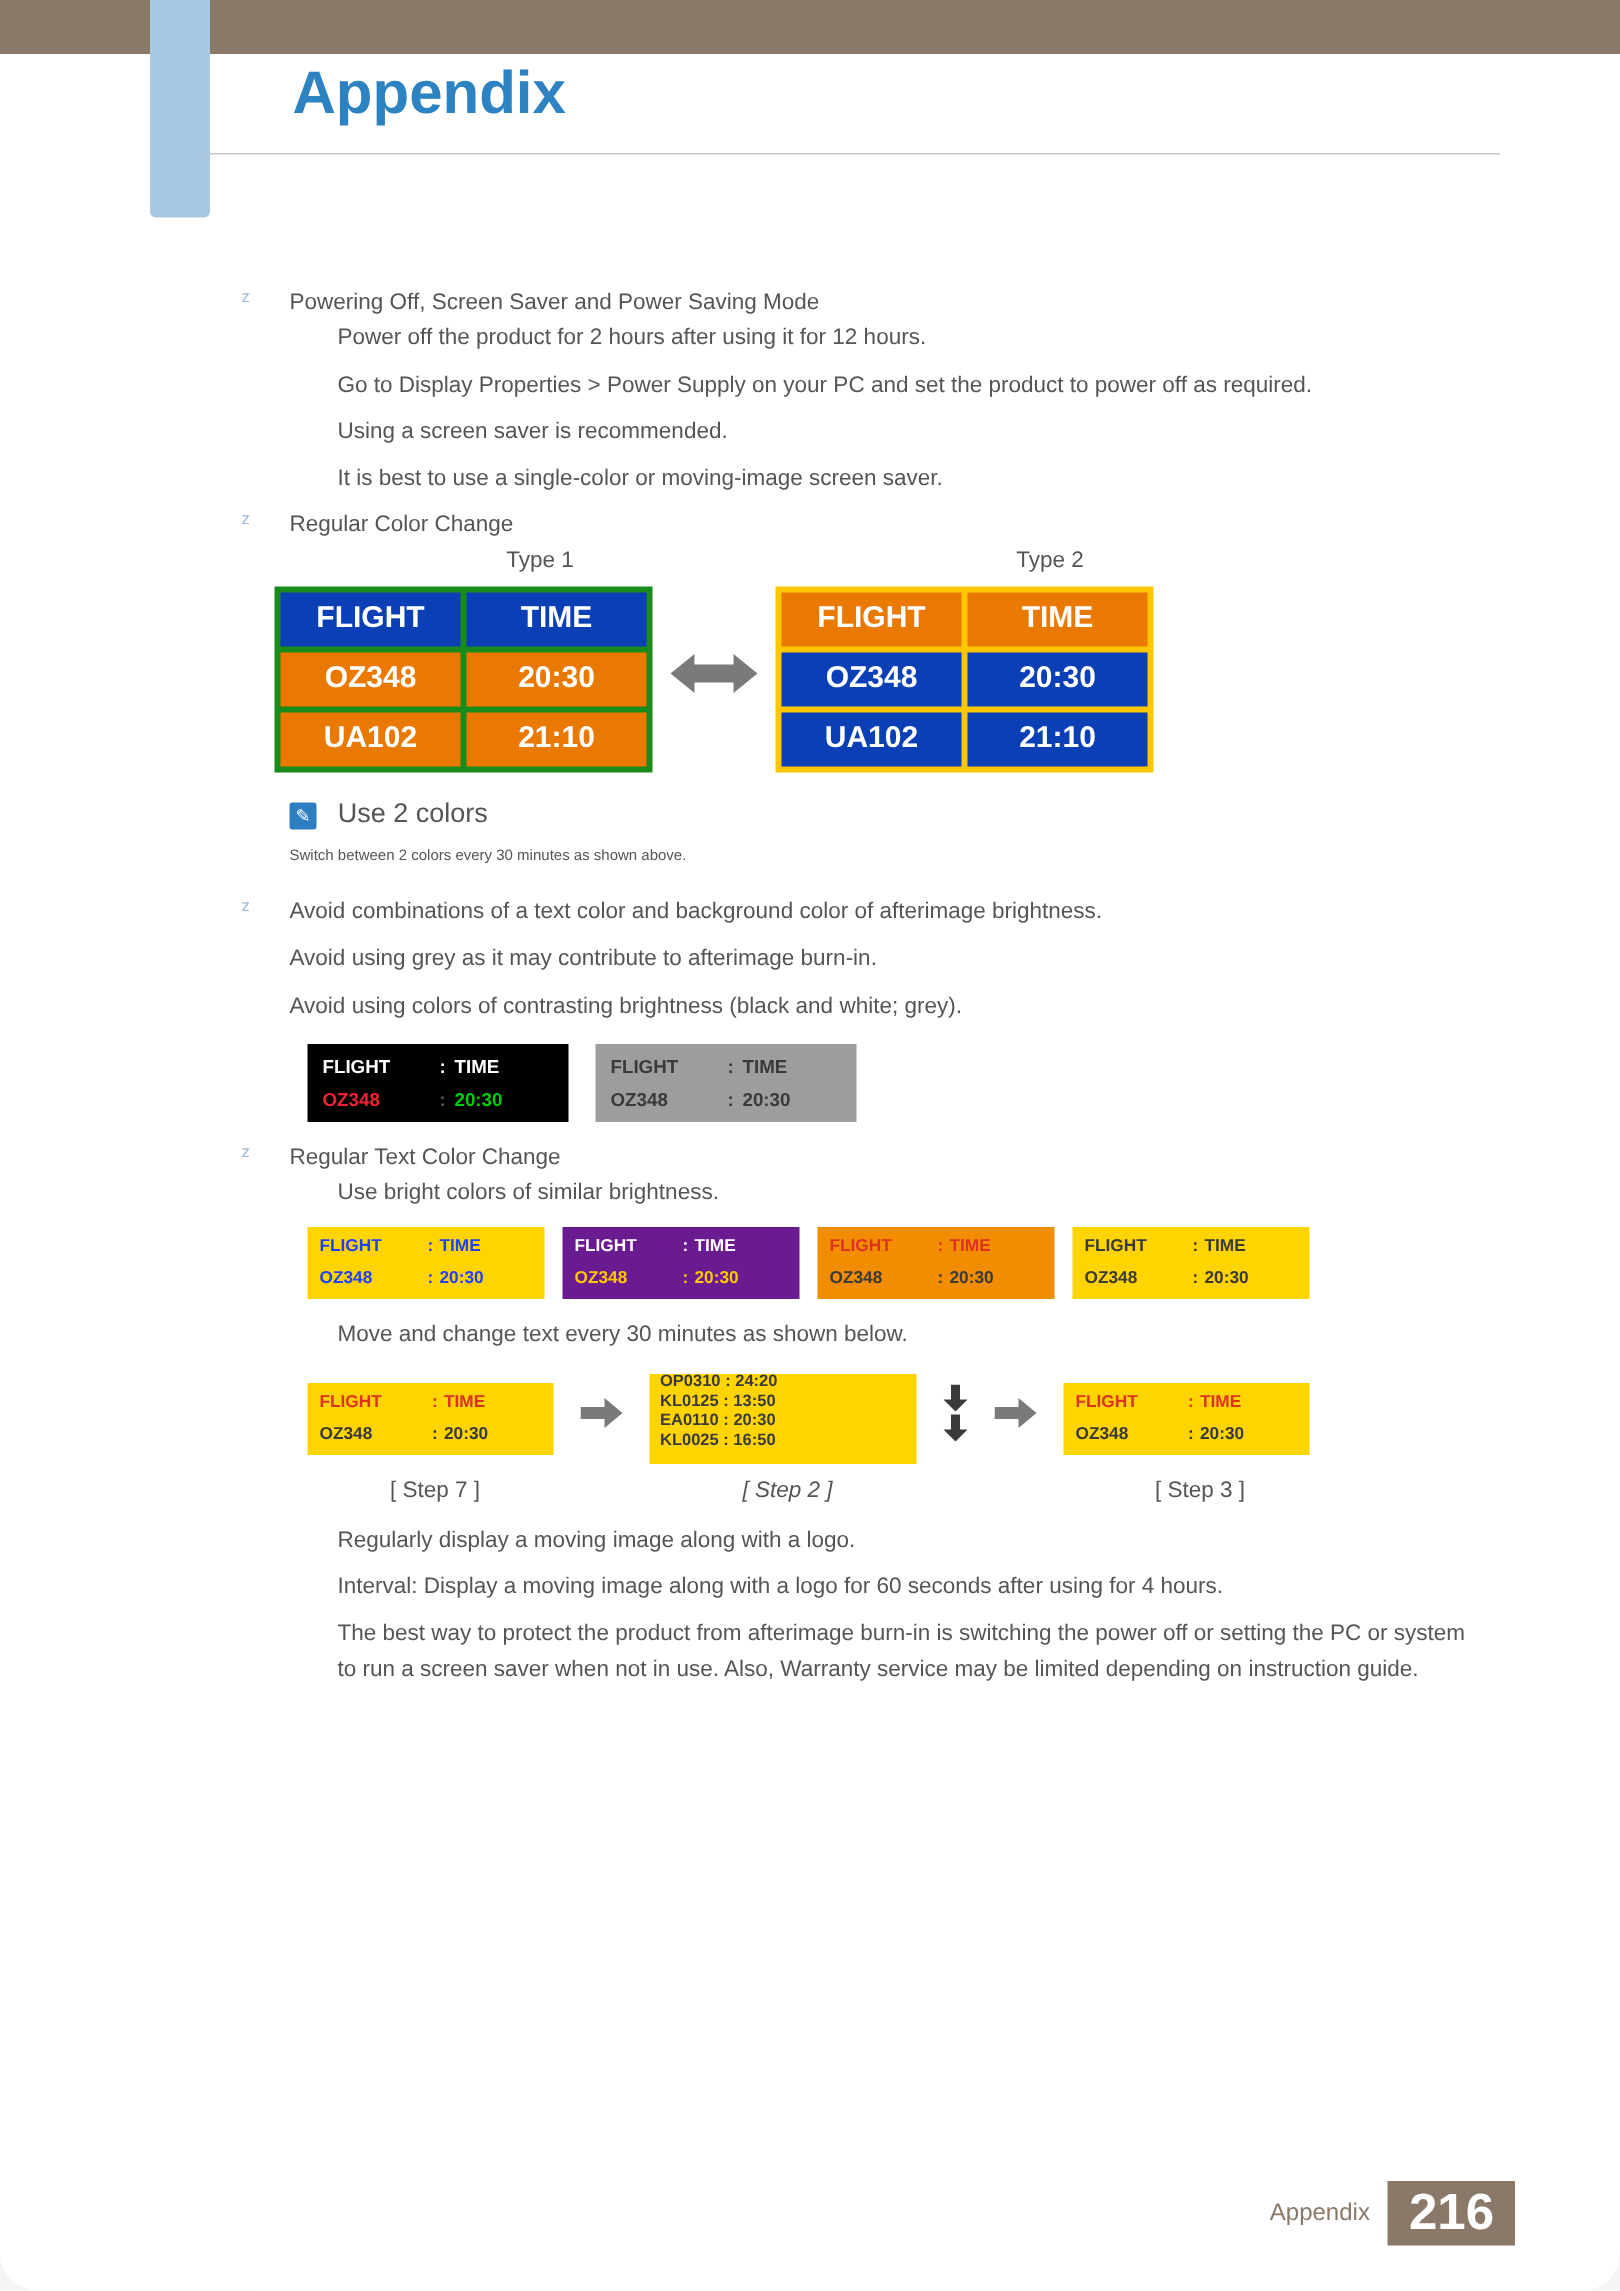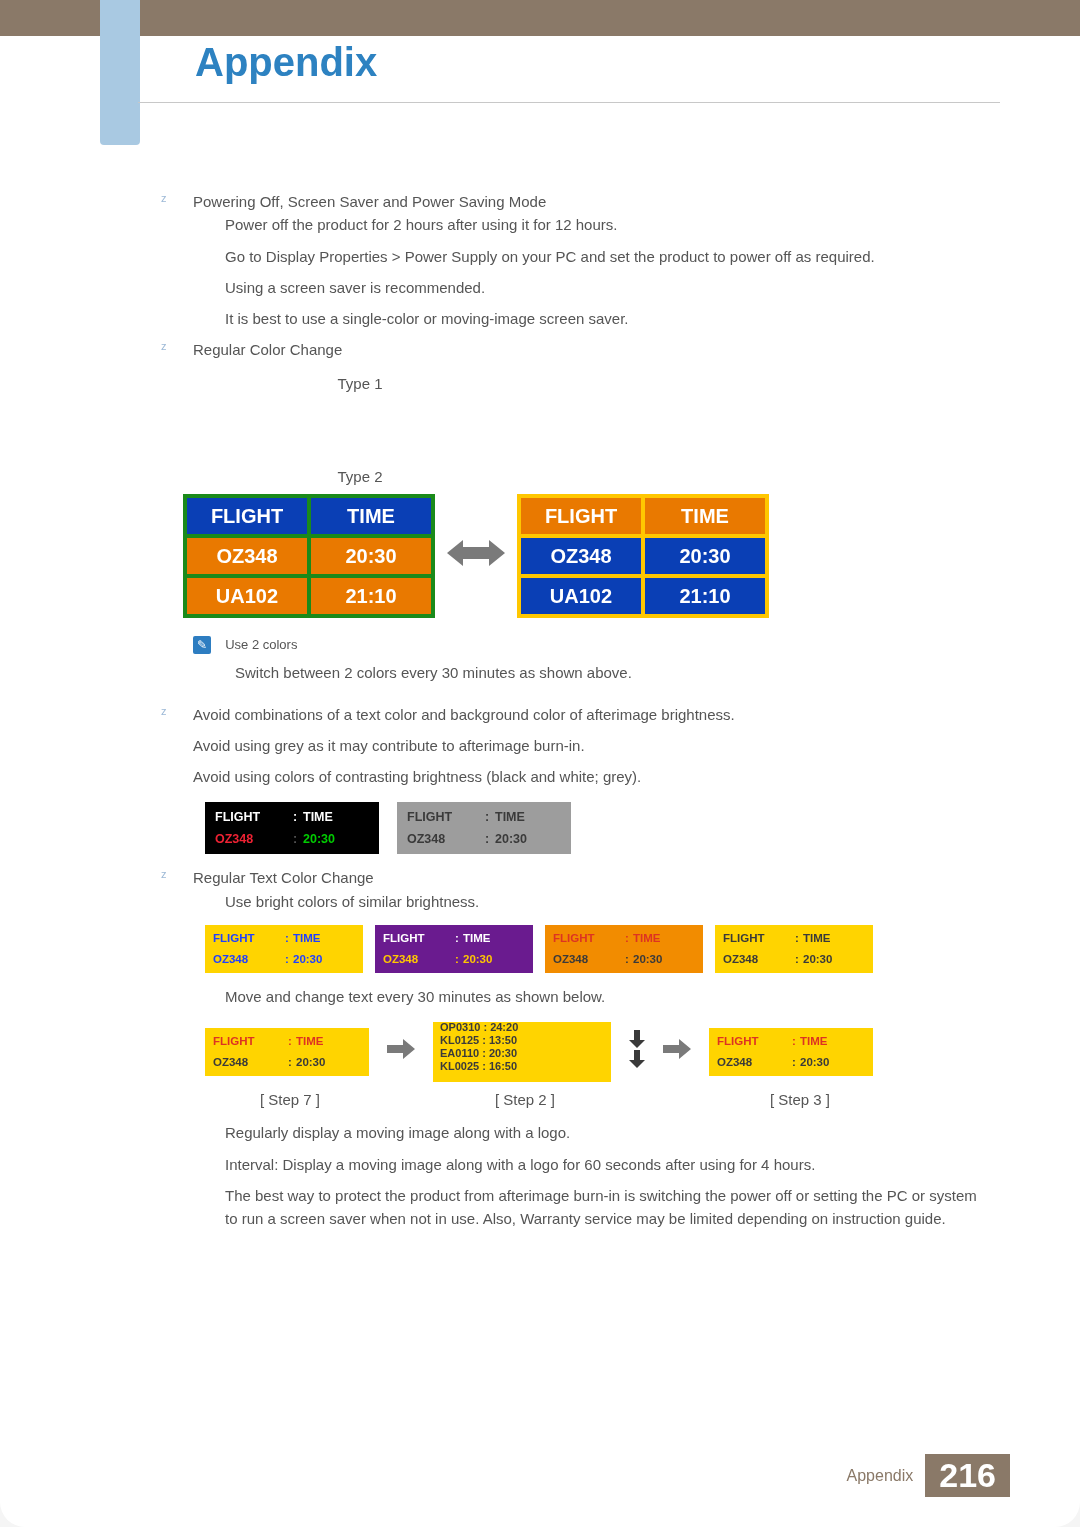--- a/index.html
+++ b/index.html
@@ -7,37 +7,37 @@
 .page { width: 1080px; height: 1527px; margin: 0 auto; background: #fff; position: relative; border-radius: 25px; }
 .top-bar { position: absolute; top: 0; left: 0; right: 0; height: 36px; background: #8a7968; }
 .blue-block { position: absolute; left: 100px; top: 0; width: 40px; height: 145px; background: #a9c9e2; border-radius: 0 0 4px 4px; }
 .title { position: absolute; left: 195px; top: 40px; font-size: 40px; font-weight: bold; color: #2d82c1; }
 .divider-line { position: absolute; left: 138px; top: 102px; right: 80px; height: 1px; background: #c8c8c8; }
 .content { position: absolute; left: 163px; top: 190px; right: 100px; font-size: 15px; color: #555; line-height: 1.55; }
 .z-bullet { position: absolute; left: -2px; width: 10px; height: 10px; color: #9cb8d6; font-size: 11px; }
 .section { position: relative; margin-bottom: 8px; }
 .indent1 { margin-left: 30px; }
 .indent2 { margin-left: 62px; margin-bottom: 8px; }
-.type-row { display: flex; gap: 70px; margin-left: 62px; margin-top: 10px; margin-bottom: 6px; flex-direction: column; }
+.type-row { display: flex; gap: 70px; margin-left: 62px; margin-bottom: 6px; }
 .type-col { width: 270px; text-align: center; }
 .tables-row { display: flex; align-items: center; gap: 12px; margin-left: 20px; margin-bottom: 14px; }
 .flight-table { border-spacing: 4px; }
 .flight-table td { width: 120px; height: 36px; text-align: center; font-weight: bold; font-size: 20px; color: #fff; }
 .t1 { background: #1a8a1a; }
 .t1 .hdr { background: #0a3fb5; }
 .t1 .row { background: #e97900; }
 .t2 { background: #ffc700; }
 .t2 .hdr { background: #e97900; }
 .t2 .row { background: #0a3fb5; }
 .arrow-swap { width: 58px; text-align: center; }
 .arrow-swap svg { width: 58px; height: 38px; }
 .note-icon { display: inline-block; width: 18px; height: 18px; background: #2d7dc1; color: #fff; font-size: 12px; text-align: center; line-height: 18px; border-radius: 2px; margin-right: 10px; vertical-align: middle; }
 .note-block { margin-left: 30px; margin-bottom: 18px; }
-.note-text { display: inline; font-size: 13px; color: #555; }
-.note-line2 { margin-left: 42px; margin-top: 6px; font-size: 15px; }
+.note-text { display: inline; font-size: 18px; color: #555; }
+.note-line2 { margin-top: 6px; font-size: 10px; }
 .small-tables { display: flex; gap: 18px; margin-left: 42px; margin-top: 14px; margin-bottom: 12px; }
 .small-table { padding: 4px; }
 .small-table .tr { display: flex; }
 .small-table .td { width: 78px; height: 22px; font-size: 12.5px; font-weight: bold; text-align: left; padding-left: 6px; line-height: 22px; }
 .small-table .sep { width: 10px; text-align: center; }
 .bw { background: #000; }
 .bw .r1 { color: #fff; }
 .bw .r2 .f { color: #e23; }
 .bw .r2 .t { color: #0c0; }
 .gr { background: #9d9d9d; }
@@ -70,21 +70,21 @@
 .st .r1 { color: #d32; }
 .st .r2 { color: #3a3a3a; }
 .scroll-box { background: #ffd400; padding: 3px; width: 178px; height: 60px; overflow: hidden; position: relative; }
 .scroll-inner { font-size: 11px; font-weight: bold; color: #3a3a3a; line-height: 13px; padding-left: 4px; }
 .scroll-inner .row { white-space: nowrap; }
 .arrow-r svg { width: 28px; height: 22px; }
 .arrow-down svg { width: 16px; height: 38px; }
 .steps-labels { display: flex; margin-left: 42px; margin-top: 6px; margin-bottom: 10px; }
 .steps-labels div { text-align: center; font-size: 15px; color: #555; }
 .sl1 { width: 170px; }
-.sl2 { width: 300px; }
+.sl2 { width: 300px; font-style: italic; }
 .sl3 { width: 250px; }
 .footer { position: absolute; bottom: 30px; right: 70px; display: flex; align-items: center; }
 .footer-text { font-size: 16px; color: #8a7968; margin-right: 12px; }
 .footer-num { background: #8a7968; color: #fff; font-size: 34px; font-weight: bold; padding: 2px 14px; }
 </style>
 </head>
 <body>
 
 <div class="page">
   <div class="top-bar"></div>

